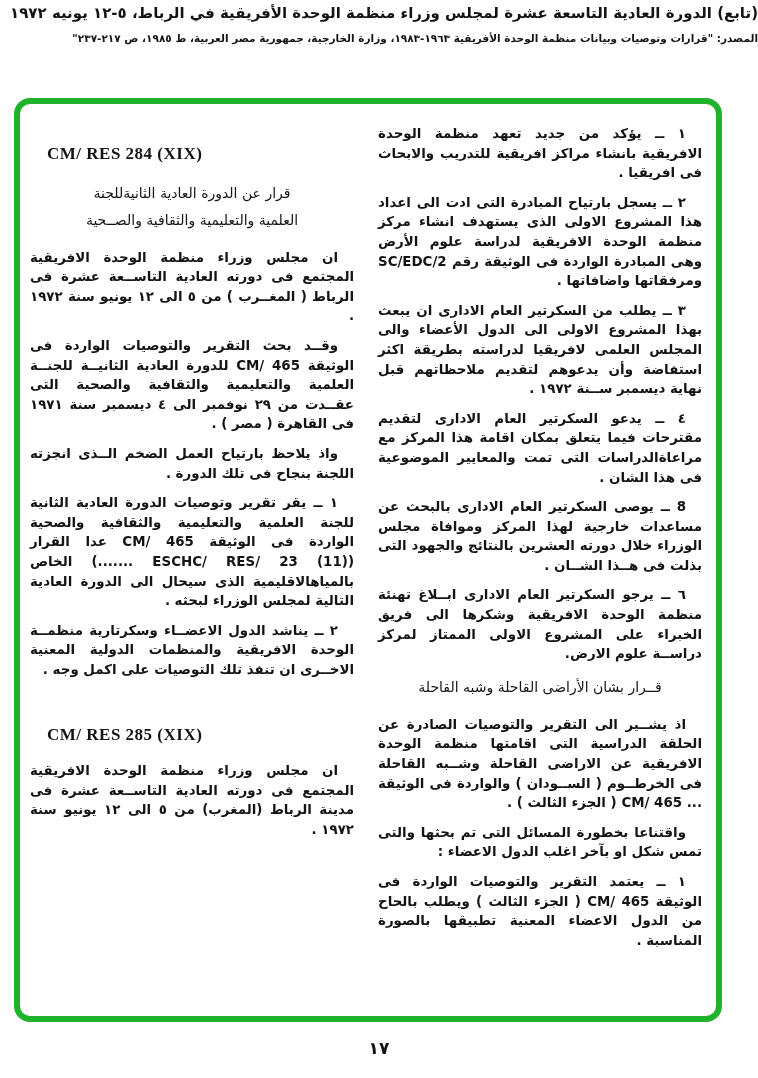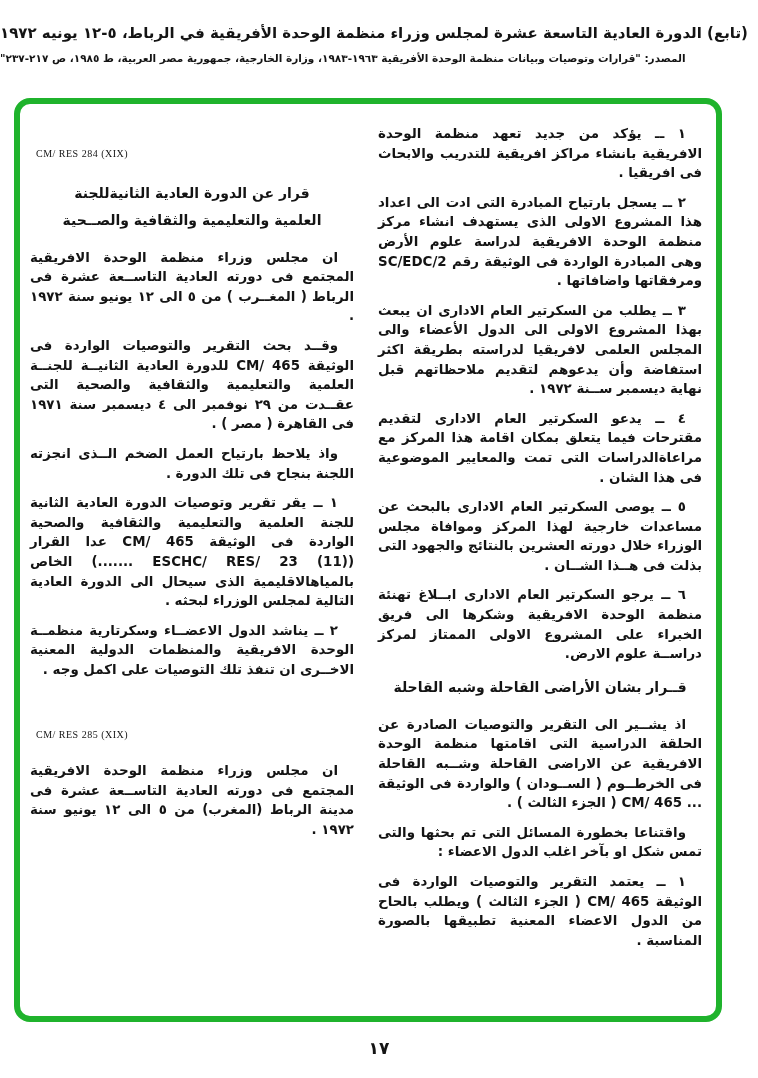--- a/index.html
+++ b/index.html
@@ -2,45 +2,45 @@
 <html lang="ar" style="--green: #1fb32c; --ink: #141414;"><head>
 <meta charset="utf-8">
 <style>
   :root{ --green:#1fb32c; --ink:#141414; }
   html,body{margin:0;padding:0;}
   body{
     width:758px;height:1078px;position:relative;background:#ffffff;
     font-family:"DejaVu Sans",sans-serif;color:var(--ink);overflow:hidden;
   }
   .doc-header{
-    position:absolute;top:24px;left:0;right:0;text-align:left;direction:rtl;
+    position:absolute;top:4px;left:0;right:0;text-align:right;direction:rtl;
   }
   .doc-header .line1{font-size:15px;font-weight:bold;letter-spacing:0;}
   .doc-header .line2{font-size:10.5px;font-weight:bold;margin-top:10px;}
   .content-box{
     position:absolute;top:98px;left:14px;width:708px;height:924px;
     box-sizing:border-box;border:6px solid var(--green);border-radius:16px;
     padding:20px 14px 0 10px;display:flex;direction:rtl;gap:24px;overflow:hidden;
     background:#fff;
   }
   .col{
     flex:1 1 0;direction:rtl;text-align:justify;text-align-last:right;
     font-size:13.4px;line-height:19.6px;font-weight:bold;
   }
   .para{margin:0 0 10px;text-indent:16px;}
   .para.cont{text-indent:0;}
   .res-label{
     direction:ltr;text-align:left;text-align-last:left;text-indent:0;
-    font-family:"Liberation Serif","DejaVu Serif",serif;font-weight:normal;
-    font-size:10px;margin:20px 0 16px;padding-left:6px;letter-spacing:.5px;
+    font-family:"Liberation Serif","DejaVu Serif",serif;font-weight:bold;
+    font-size:17px;margin:20px 11px 16px;padding-left:6px;letter-spacing:.5px;
   }
   .res-label.gap-lg{margin-top:46px;}
   .heading{
     text-align:center;text-align-last:center;text-indent:0;
-    font-size:14px;font-weight:bold;line-height:27px;margin:0 0 14px;
+    font-size:14px;font-weight:normal;line-height:27px;margin:0 0 14px;
     white-space:pre-line;
   }
   .page-footer{
     position:absolute;bottom:20px;left:0;right:0;text-align:center;
     font-size:17px;font-weight:bold;
   }
 </style>
 </head>
 <body>
 
@@ -49,21 +49,21 @@
   <div class="line2">المصدر: "قرارات وتوصيات وبيانات منظمة الوحدة الأفريقية ١٩٦٣-١٩٨٣، وزارة الخارجية، جمهورية مصر العربية، ط ١٩٨٥، ص ٢١٧-٢٣٧"</div>
 </header>
 
 <main class="content-box">
 
   <section class="col">
     <p class="para">١ ــ يؤكد من جديد تعهد منظمة الوحدة الافريقية بانشاء مراكز افريقية للتدريب والابحاث فى افريقيا .</p>
     <p class="para">٢ ــ يسجل بارتياح المبادرة التى ادت الى اعداد هذا المشروع الاولى الذى يستهدف انشاء مركز منظمة الوحدة الافريقية لدراسة علوم الأرض وهى المبادرة الواردة فى الوثيقة رقم SC/EDC/2 ومرفقاتها واضافاتها .</p>
     <p class="para">٣ ــ يطلب من السكرتير العام الادارى ان يبعث بهذا المشروع الاولى الى الدول الأعضاء والى المجلس العلمى لافريقيا لدراسته بطريقة اكثر استفاضة وأن يدعوهم لتقديم ملاحظاتهم قبل نهاية ديسمبر ســنة ١٩٧٢ .</p>
     <p class="para">٤ ــ يدعو السكرتير العام الادارى لتقديم مقترحات فيما يتعلق بمكان اقامة هذا المركز مع مراعاةالدراسات التى تمت والمعايير الموضوعية فى هذا الشان .</p>
-    <p class="para">٥ ــ يوصى السكرتير العام الادارى بالبحث عن مساعدات خارجية لهذا المركز وموافاة مجلس الوزراء خلال دورته العشرين بالنتائج والجهود التى بذلت فى هــذا الشــان .</p>
+    <p class="para">8 ــ يوصى السكرتير العام الادارى بالبحث عن مساعدات خارجية لهذا المركز وموافاة مجلس الوزراء خلال دورته العشرين بالنتائج والجهود التى بذلت فى هــذا الشــان .</p>
     <p class="para">٦ ــ يرجو السكرتير العام الادارى ابــلاغ تهنئة منظمة الوحدة الافريقية وشكرها الى فريق الخبراء على المشروع الاولى الممتاز لمركز دراســة علوم الارض.</p>
     <p class="heading">قــرار بشان الأراضى القاحلة وشبه القاحلة</p>
     <p class="para">اذ يشــير الى التقرير والتوصيات الصادرة عن الحلقة الدراسية التى اقامتها منظمة الوحدة الافريقية عن الاراضى القاحلة وشــبه القاحلة فى الخرطــوم ( الســودان ) والواردة فى الوثيقة ... CM/ 465 ( الجزء الثالث ) .</p>
     <p class="para">واقتناعا بخطورة المسائل التى تم بحثها والتى تمس شكل او بآخر اغلب الدول الاعضاء :</p>
     <p class="para">١ ــ يعتمد التقرير والتوصيات الواردة فى الوثيقة CM/ 465 ( الجزء الثالث ) ويطلب بالحاح من الدول الاعضاء المعنية تطبيقها بالصورة المناسبة .</p>
 
   </section>
 
   <section class="col">
     <p class="res-label">CM/ RES 284 (XIX)</p>

